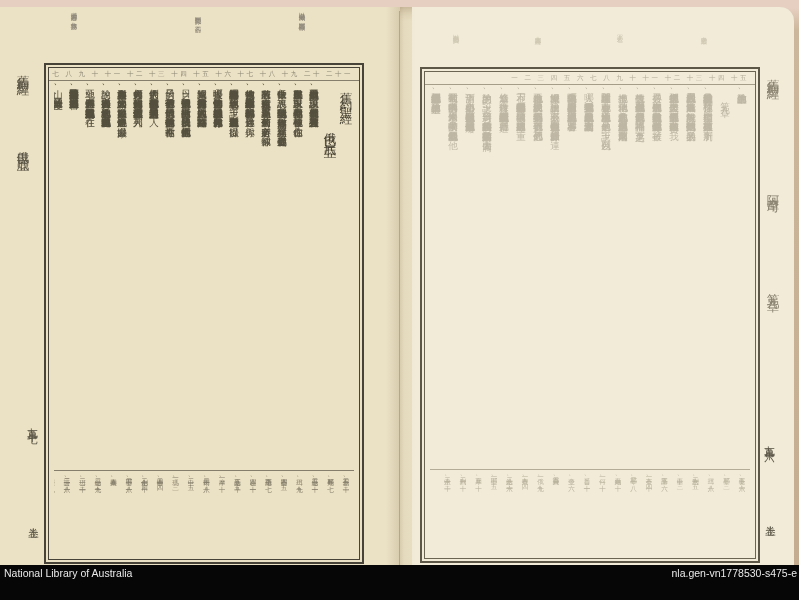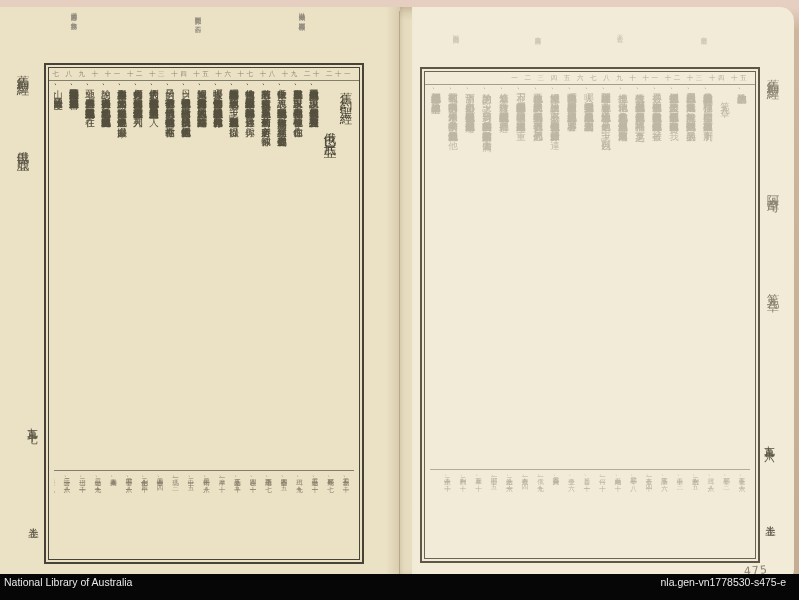--- a/index.html
+++ b/index.html
@@ -67,25 +67,25 @@
     font-size:6.5px;line-height:9px;color:#8f887a;height:50px;overflow:hidden;letter-spacing:.5px;
   }
   .cluster.faded{color:#b5ac95;opacity:.55;}
 
   .pencil{
     position:absolute;left:744px;top:564px;font-family:"DejaVu Sans",sans-serif;
     font-size:11px;color:#8a8274;transform:rotate(-5deg);letter-spacing:1px;
   }
 
   .bar{
-    position:absolute;left:0;right:0;bottom:0;height:26px;background:#060606;
+    position:absolute;left:0;right:0;bottom:0;height:35px;background:#060606;
     font-family:"Liberation Sans",sans-serif;font-size:10.5px;line-height:17px;color:#e9e9e9;
   }
   .bar .lib{position:absolute;left:4px;top:0;}
-  .bar .code{position:absolute;right:13px;top:0;}
+  .bar .code{position:absolute;right:2px;top:0;}
 </style>
 </head>
 <body>
 
 <div class="book">
   <div class="paper-left"></div>
   <div class="paper-right"></div>
   <div class="gutter"></div>
   <div class="gutter-line"></div>
 

